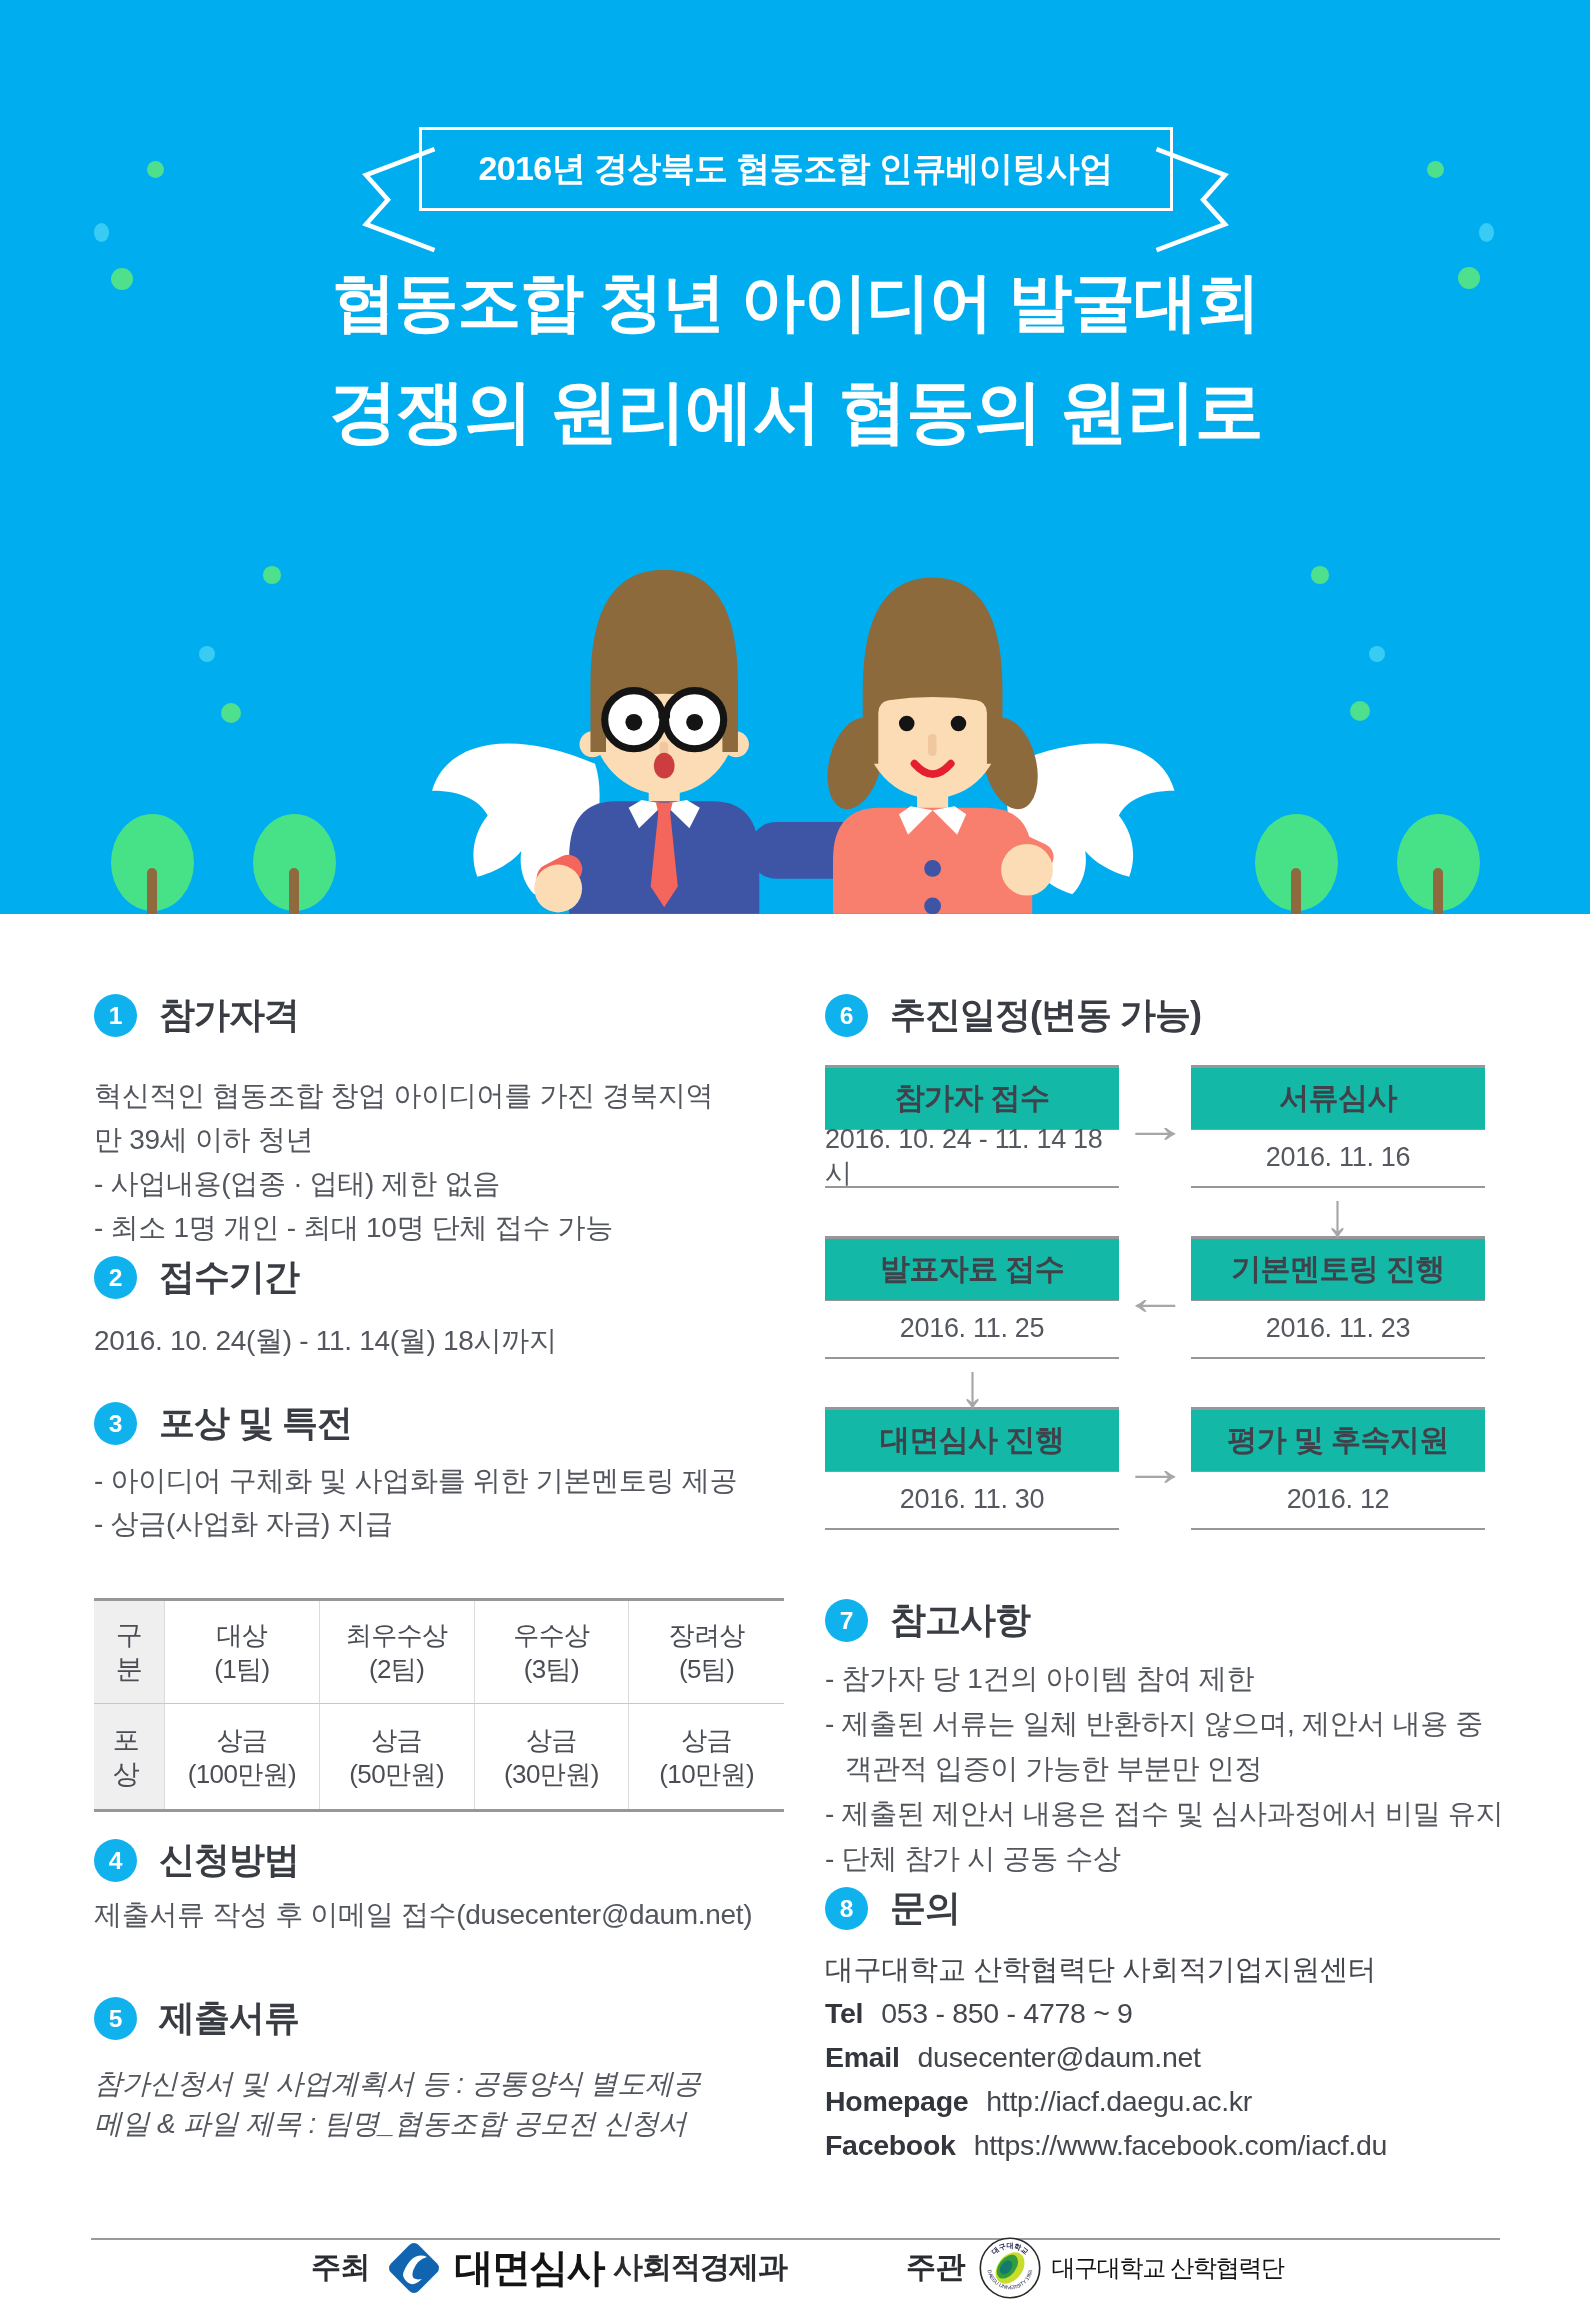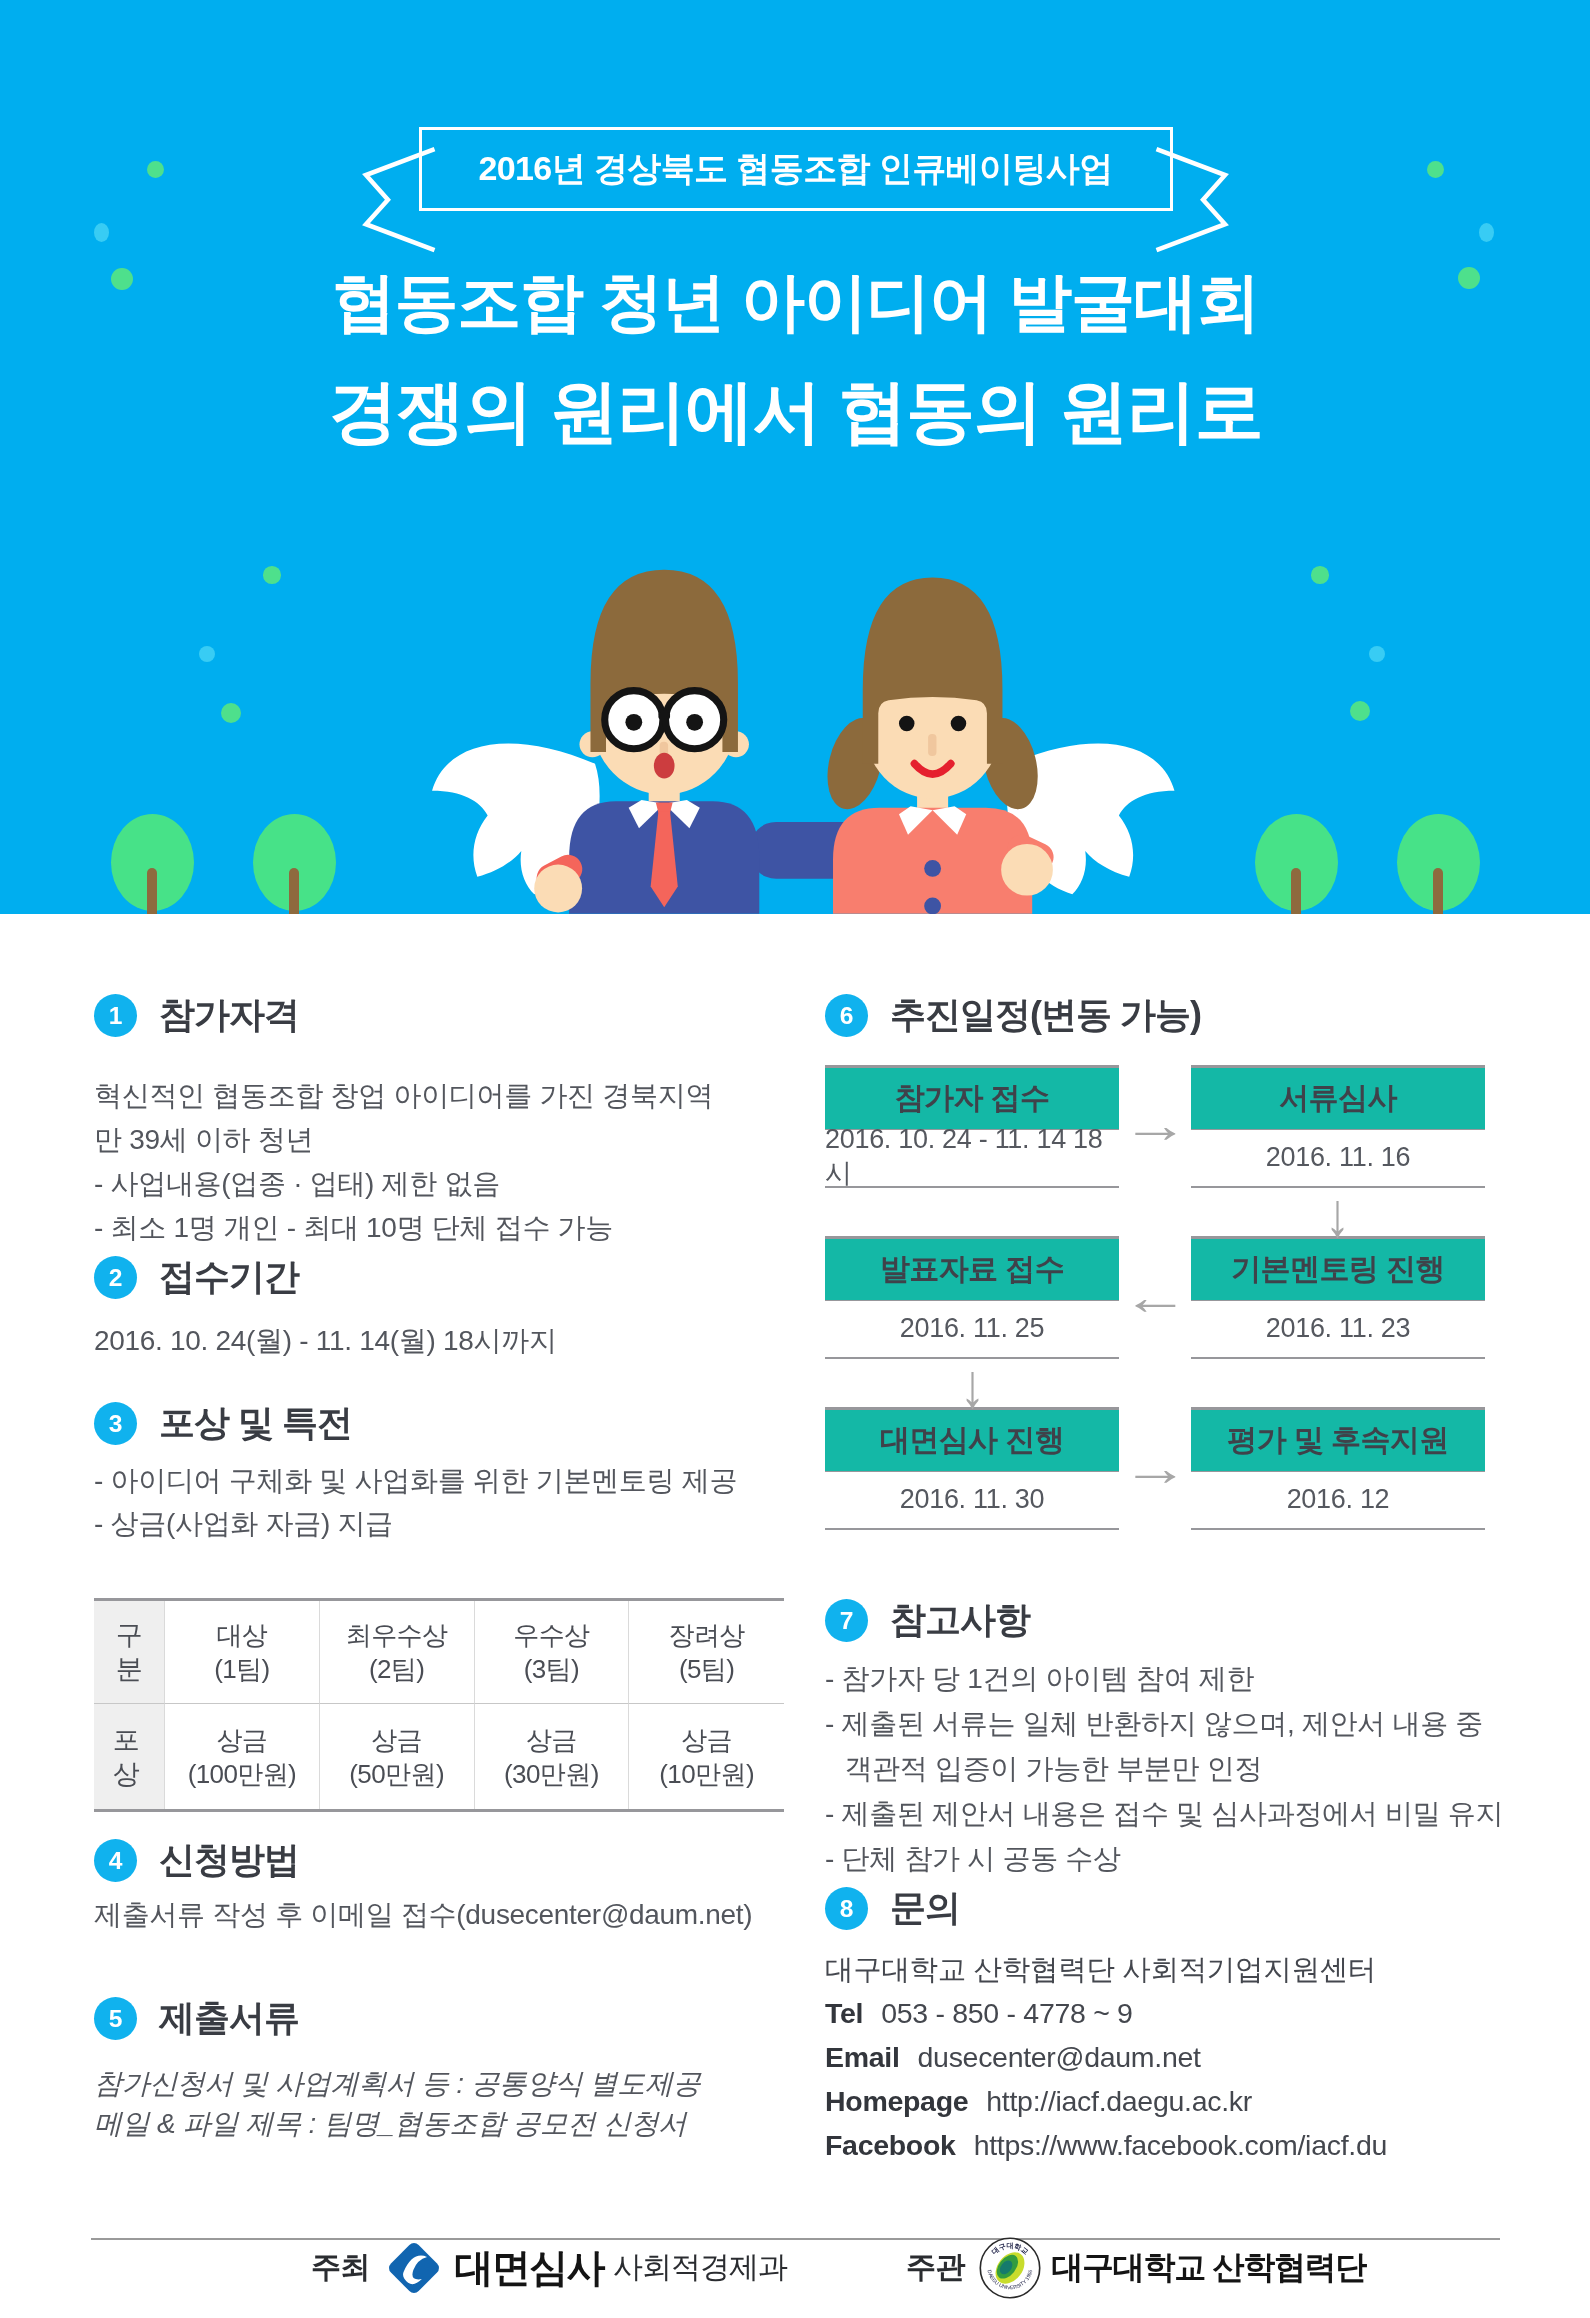--- a/index.html
+++ b/index.html
@@ -61,22 +61,22 @@
   .contact-lines{font-size:28.5px;color:#44474E;letter-spacing:-0.3px;}
   .clabel{font-weight:700;color:#33363C;margin-right:18px;}
 
   
   .footer-line{position:absolute;left:91px;top:2238px;width:1409px;height:1.9px;background:#9A9A9A;}
   .footer-group{position:absolute;top:2234px;height:67px;display:flex;align-items:center;}
   .fg-host{left:311px;}
   .fg-org{left:906px;}
   .flabel{font-size:30px;font-weight:700;color:#2A2C30;margin-right:14.2px;letter-spacing:-0.6px;}
   .fname{font-size:39px;font-weight:800;color:#141414;letter-spacing:-1.6px;margin-left:10.4px;}
-  .fdept{font-size:30px;font-weight:400;color:#2A2C30;letter-spacing:-1px;margin-left:9px;}
-  .fname2{font-size:32px;font-weight:700;color:#141414;letter-spacing:-1.3px;margin-left:10.4px;}
+  .fdept{font-size:30px;font-weight:700;color:#2A2C30;letter-spacing:-1px;margin-left:9px;}
+  .fname2{font-size:24px;font-weight:400;color:#141414;letter-spacing:-1.3px;margin-left:10.4px;}
 </style>
 </head>
 <body>
 
 <div class="poster">
 
   <div class="hero">
 
     <svg class="ribbon-tail tail-left" width="78" height="110" viewBox="0 0 120 170">
       <path d="M118,8 L12,48 L46,86 L12,124 L118,164" fill="none" stroke="#ffffff" stroke-width="7"></path>

